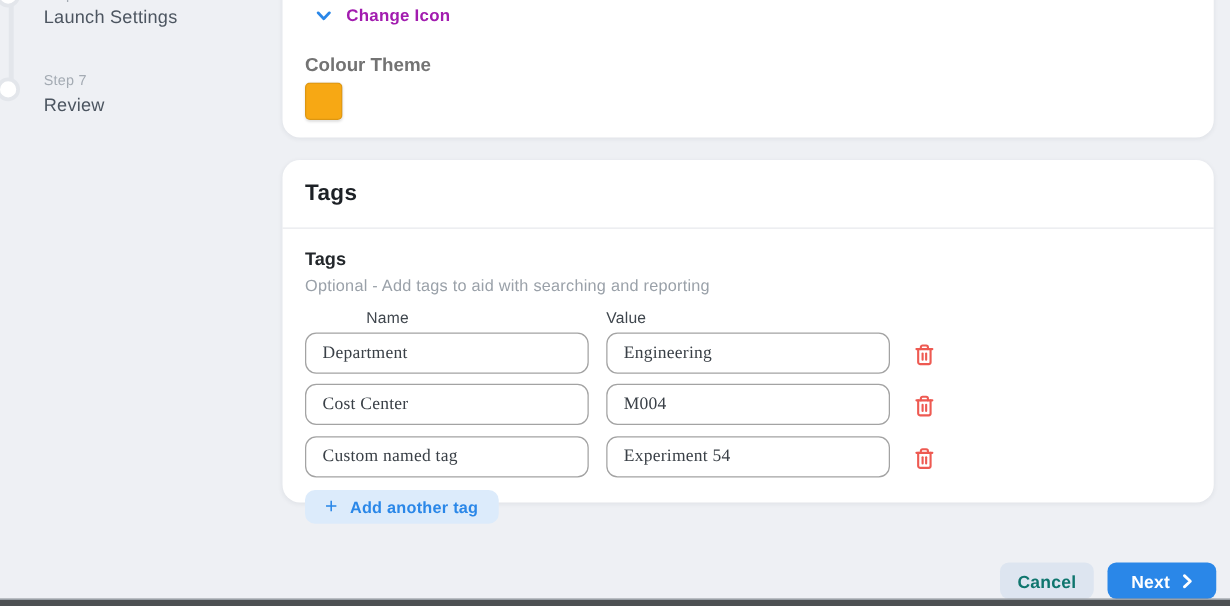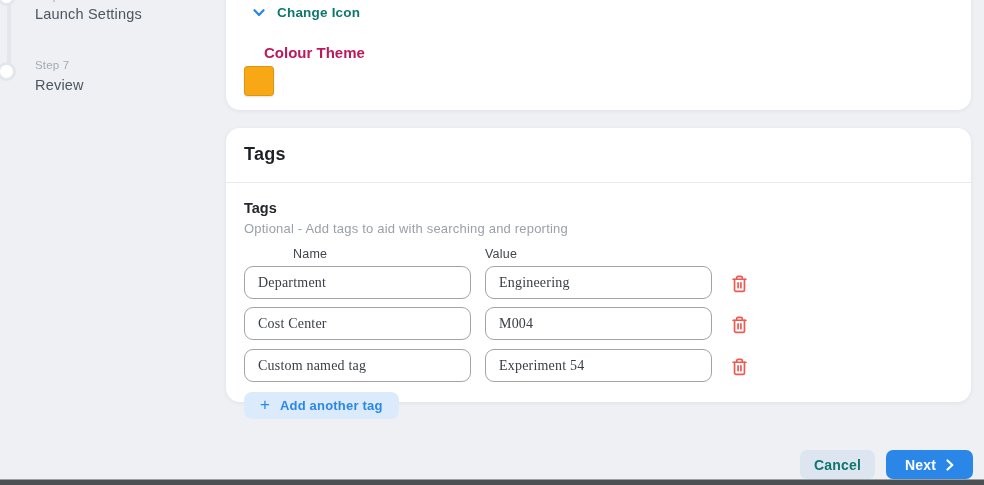--- a/index.html
+++ b/index.html
@@ -44,22 +44,22 @@
     border-radius: 14px; box-shadow: 0 1px 4px rgba(30,40,60,0.07);
   }
   .card-icon { top: -28px; height: 138px; }
   .card-tags { top: 128px; height: 274px; }
 
   
   .change-icon-row {
     position: absolute; left: 27px; top: 33px; display: flex; align-items: center;
     gap: 12px; cursor: pointer;
   }
-  .change-icon-label { color: #0f766e; font-weight: bold; font-size: 13.5px; letter-spacing: .2px; }
-  .colour-theme-label { position: absolute; left: 18px; top: 72px; font-weight: bold; font-size: 15px; color: #be185d; margin-left: 20px; }
+  .change-icon-label { color: #a21caf; font-weight: bold; font-size: 13.5px; letter-spacing: .2px; }
+  .colour-theme-label { position: absolute; left: 18px; top: 72px; font-weight: bold; font-size: 15px; color: #737373; }
   .swatch {
     position: absolute; left: 18px; top: 94px; width: 30px; height: 30px;
     border-radius: 4px; border: 1px solid rgba(0,0,0,0.10);
     box-shadow: 0 1px 2px rgba(0,0,0,0.12);
   }
 
   
   .tags-card-header {
     position: absolute; left: 0; top: 0; width: 100%; height: 55px;
     border-bottom: 1px solid #e7e9ed;

